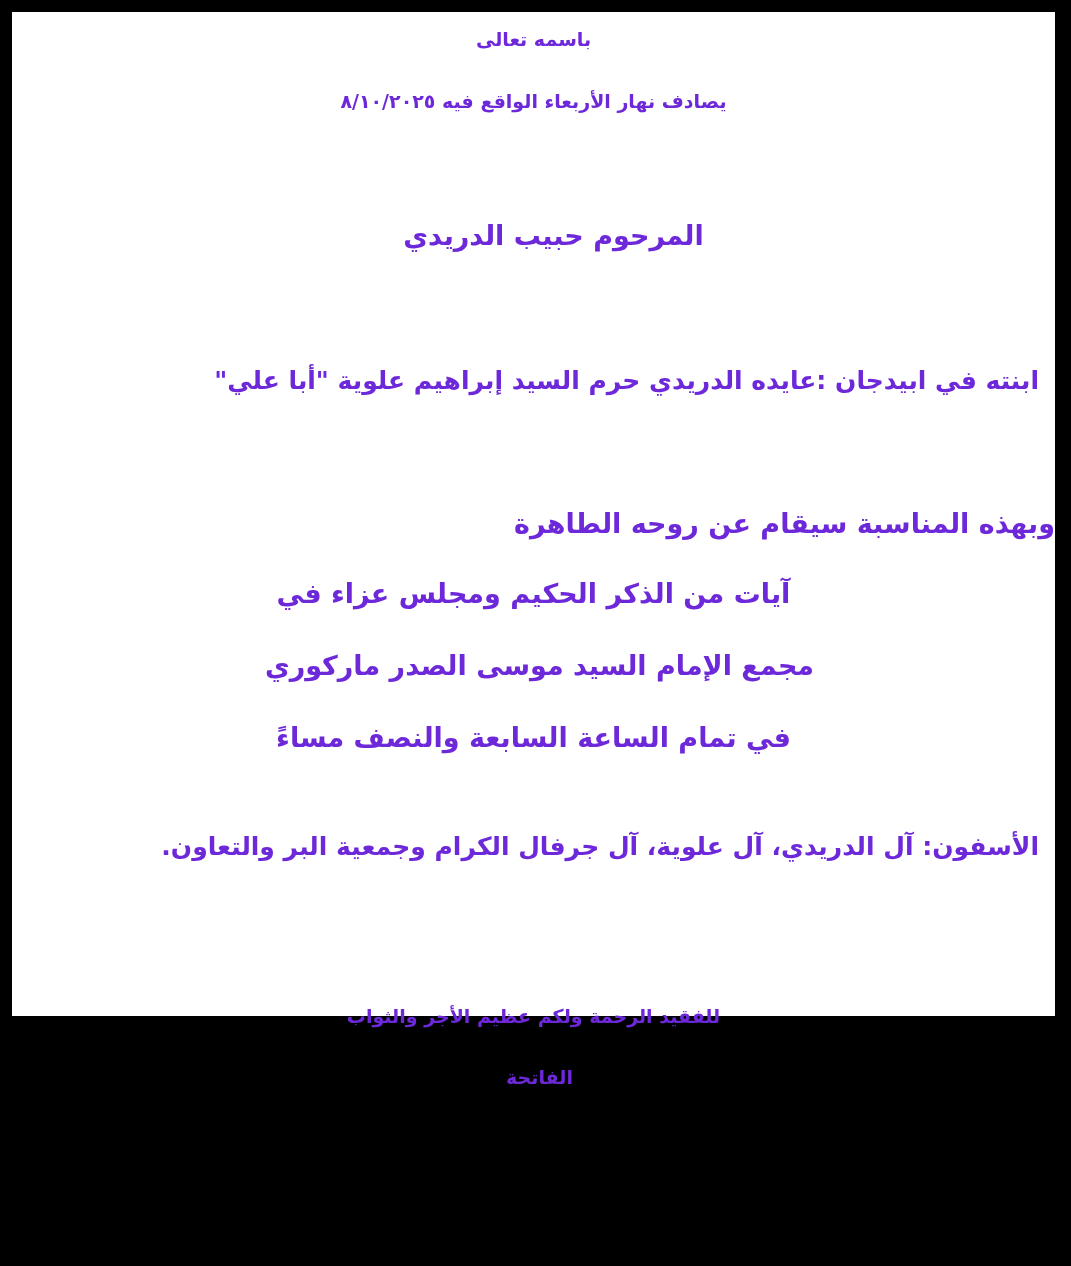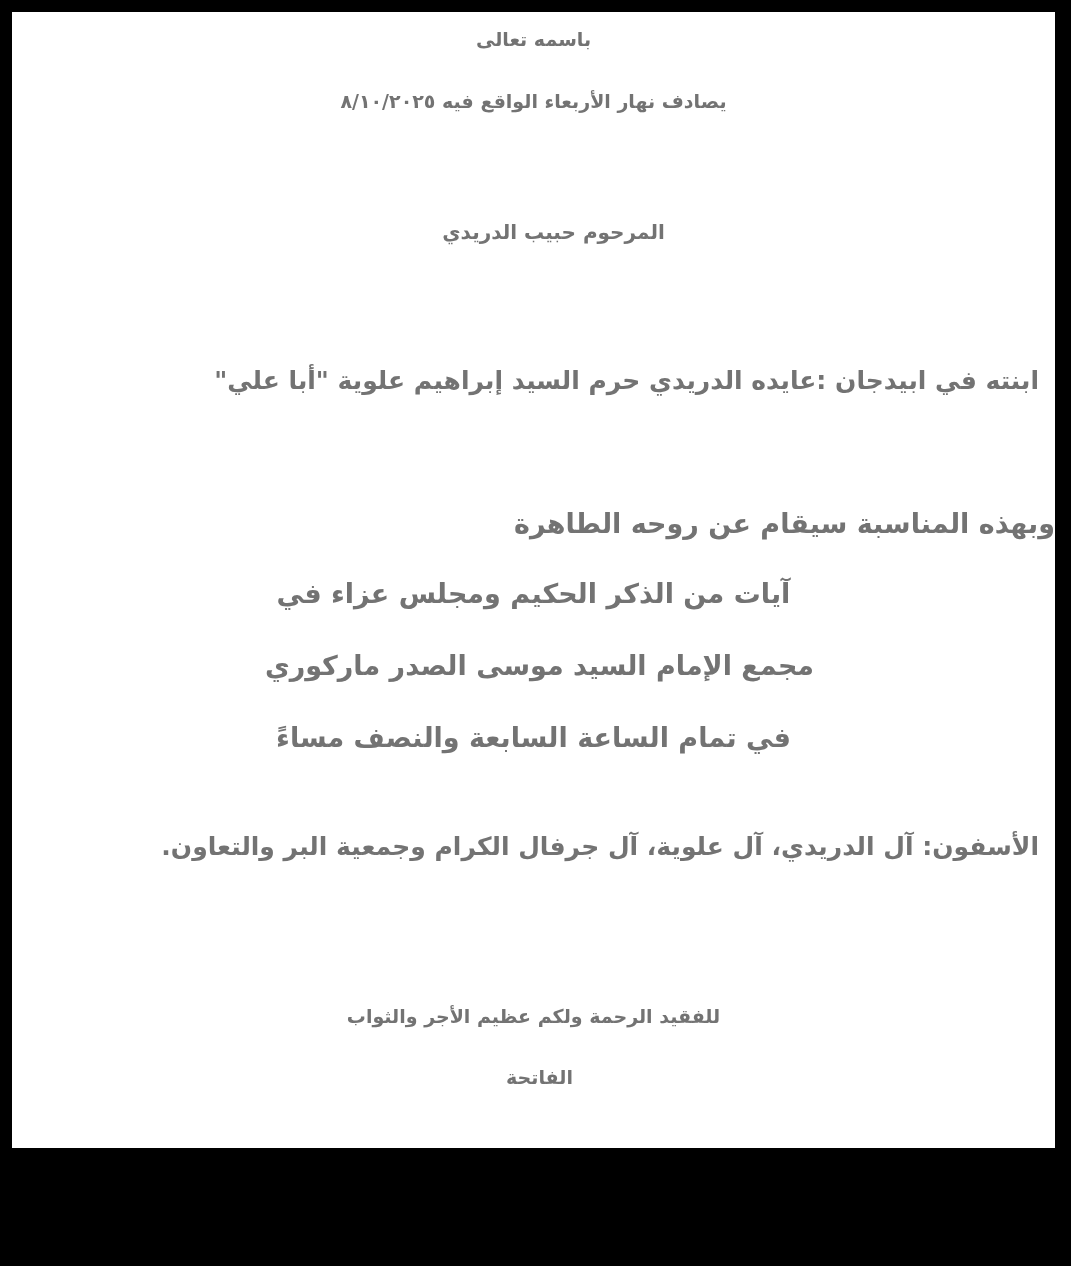--- a/index.html
+++ b/index.html
@@ -6,36 +6,36 @@
     body {
       width: 1071px; height: 1266px;
       background: #000000;
       position: relative;
       overflow: hidden;
       font-family: "DejaVu Sans", "Liberation Sans", sans-serif;
     }
     .page {
       position: absolute;
       left: 12px; top: 12px;
-      width: 1043px; height: 1136px;
+      width: 1043px; height: 1004px;
       background: #ffffff;
-      color: #737373;
+      color: #6d28d9;
     }
     .line {
       position: absolute;
       left: 0; right: 0;
       direction: rtl;
       font-weight: bold;
       white-space: nowrap;
       unicode-bidi: plaintext;
     }
     .center { text-align: center; }
     .right { text-align: right; }
     .sm { font-size: 19px; }
-    .lg { font-size: 20px; padding-left: 40px; }
+    .lg { font-size: 27px; padding-left: 40px; }
     .md { font-size: 25px; }
     .xl { font-size: 27px; }
   </style>
 </head>
 <body>
 
 <div class="page">
   <div class="line center sm" style="top:16px;">باسمه تعالى</div>
   <div class="line center sm" style="top:78px;">يصادف نهار الأربعاء الواقع فيه ٨/١٠/٢٠٢٥</div>
   <div class="line center lg" style="top:208px;">المرحوم حبيب الدريدي</div>

